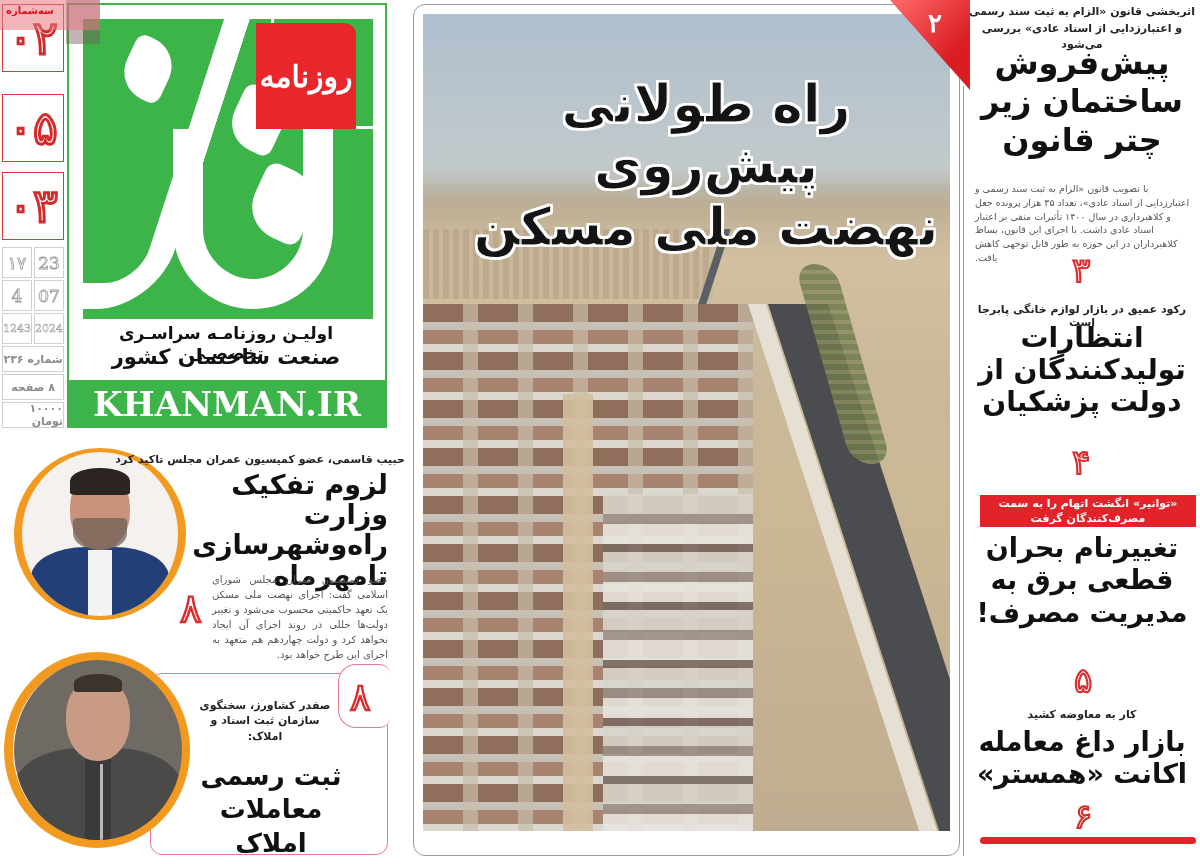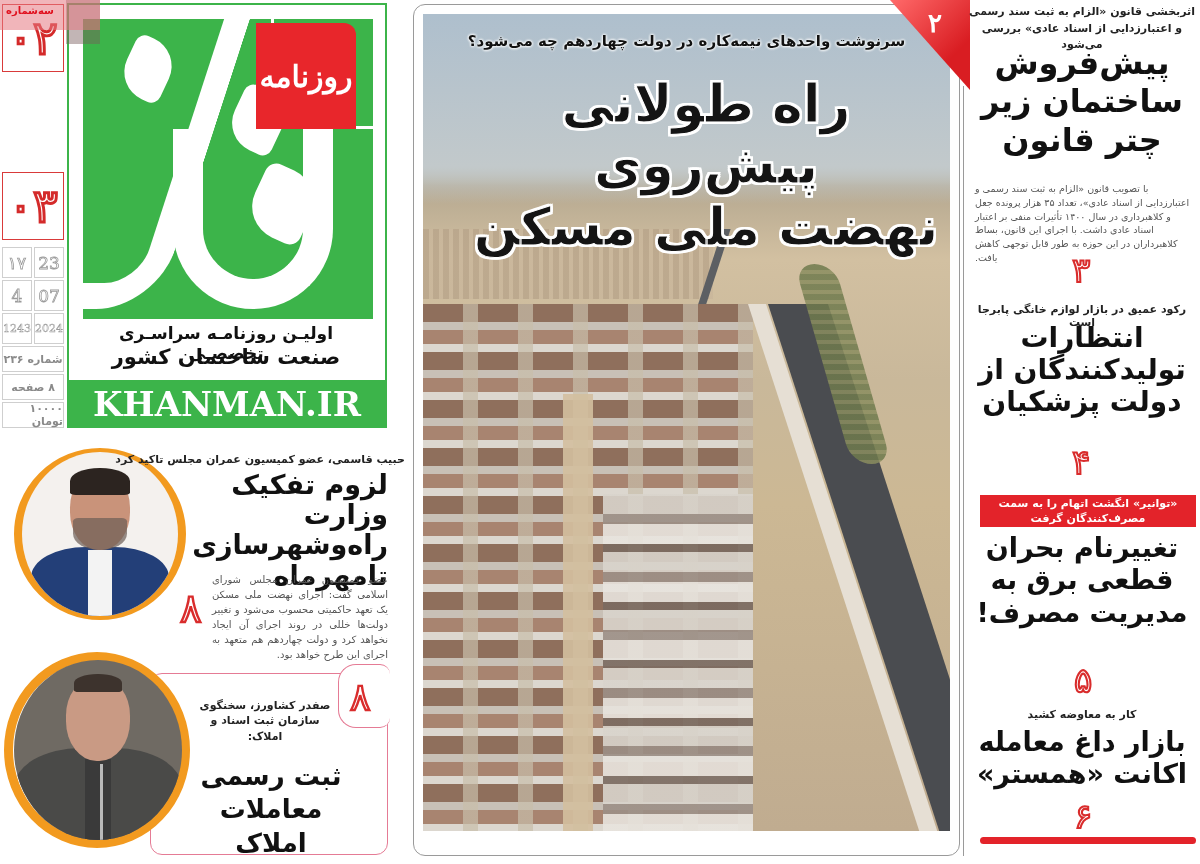--- a/index.html
+++ b/index.html
@@ -100,20 +100,21 @@
     .red-bar { position: absolute; left: 980px; top: 495px; width: 216px; height: 32px; background: #e3232a; color: #fff; font-size: 11px; font-weight: bold;
       direction: rtl; text-align: center; line-height: 15px; padding-top: 1px; }
     .red-bottom { position: absolute; left: 980px; top: 837px; width: 216px; height: 7px; background: #e3232a; border-radius: 4px; }
     .rnum { position: absolute; color: #fff; -webkit-text-stroke: 1px #d92c2c; font-size: 34px; font-weight: bold; font-family: "DejaVu Serif", serif; }
   </style>
 </head>
 <body>
 
 <div class="date-strip">
   <div class="big-num" style="top:4px;">۰۲</div>
+  <div class="big-num" style="top:94px;">۰۵</div>
   <div class="big-num" style="top:172px;">۰۳</div>
   <div class="small-grid" style="top:247px;">
     <div class="small-cell">۱۷</div>
     <div class="small-cell">23</div>
     <div class="small-cell">4</div>
     <div class="small-cell">07</div>
     <div class="small-cell yr">1243</div>
     <div class="small-cell yr">2024</div>
   </div>
   <div class="info-box" style="top:346px;">شماره ۲۳۶</div>
@@ -173,21 +174,20 @@
 <div class="main-photo" aria-label="aerial-photo-housing-construction">
   <div class="haze"></div>
   <div class="city-far"></div>
   <div class="road-far"></div>
   <div class="blocks"></div>
   <div class="sand-strip"></div>
   <div class="blocks2"></div>
   <div class="road-edge"></div>
   <div class="road-main"></div>
   <div class="trees"></div>
-  <div class="photo-kicker">سرنوشت واحدهای نیمه‌کاره در دولت چهاردهم چه می‌شود؟</div>
   <div class="photo-headline">
     <div>راه طولانی پیش‌روی</div>
     <div>نهضت ملی مسکن</div>
   </div>
 </div>
 <div class="corner-ribbon"></div>
 <div class="corner-num">۲</div>
 
 <div class="right-divider"></div>
 

